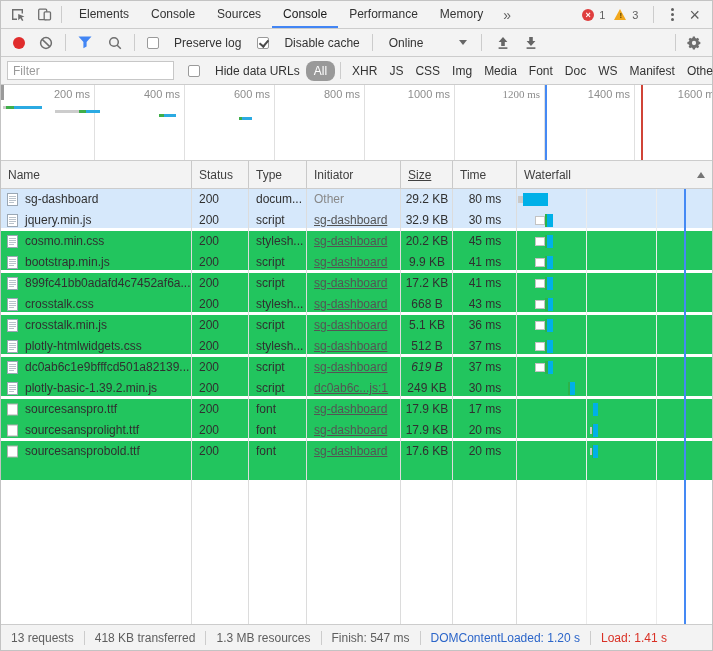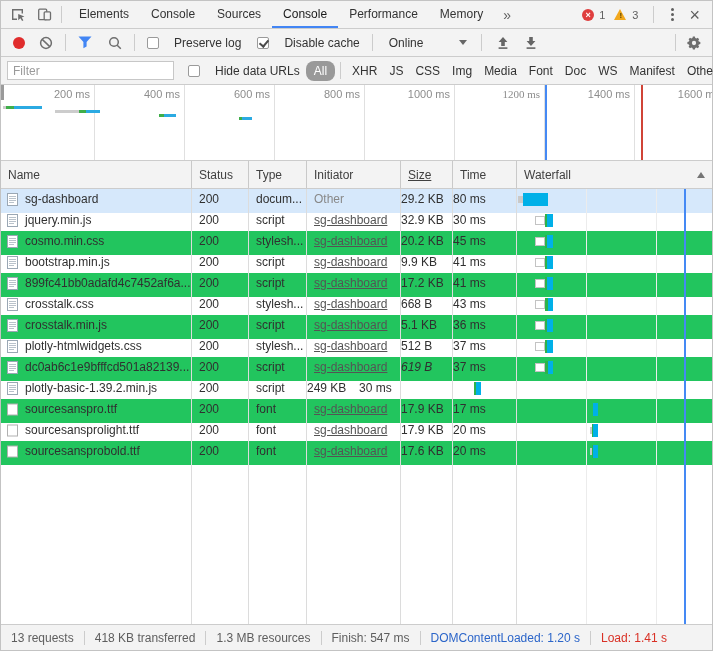--- a/index.html
+++ b/index.html
@@ -57,27 +57,27 @@
 
   
   .thead{height:28px;flex:0 0 28px;background:#f3f3f3;border-bottom:1px solid #ccc;display:flex;font-size:12px;color:#404040}
   .th{display:flex;align-items:center;padding-left:7px;border-right:1px solid #c9c9c9;white-space:nowrap;overflow:hidden;cursor:pointer}
   .th:last-child{border-right:none;position:relative}
   .sort-asc{position:absolute;right:9px;top:11px;width:0;height:0;border-left:4px solid transparent;border-right:4px solid transparent;border-bottom:6px solid #757575}
   .tbody{position:relative;flex:1;background:#fff;overflow:hidden}
   .colline{position:absolute;top:0;bottom:0;width:1px;background:#dcdcdc;z-index:3}
   .wf-grid{position:absolute;top:0;bottom:0;width:1px;background:#ececec;z-index:3}
   .wf-dcl{position:absolute;top:0;bottom:0;width:2px;background:#4589f4;z-index:3}
-  .row{position:absolute;left:0;right:0;height:24px;display:flex;font-size:12px;z-index:1;cursor:pointer}
+  .row{position:absolute;left:0;right:0;height:39px;display:flex;font-size:12px;z-index:1;cursor:pointer}
   .row.odd{background:#22c55e}
   .row.selected{background:#d6e8fb}
   .cell{height:21px;line-height:21px;white-space:nowrap;overflow:hidden;flex:0 0 auto}
   .c-name{display:flex;align-items:center;gap:7px;padding-left:6px}
   .c-pad{padding-left:7px}
-  .c-right{text-align:left;}
+  .c-right{text-align:center;}
   .init-other{color:#888}
   .init-link{color:#545454;text-decoration:underline;cursor:pointer}
   .c-wf{position:relative}
   .wfbar{position:absolute;top:0;height:21px;display:flex;align-items:center}
   .seg{flex:0 0 auto}
   .seg-box{height:9px;background:#fff;border:1px solid #c3c3c3}
   .seg-stalled{height:7px;background:#c9c9c9}
   .seg-green{height:13px;background:#2db34a}
   .seg-blue{height:13px;background:#00b0e8}
 
@@ -527,20 +527,21 @@
               <line x1="2" y1="3.5" x2="9" y2="3.5" stroke="#b9c2cb"></line>
               <line x1="2" y1="5.5" x2="9" y2="5.5" stroke="#b9c2cb"></line>
               <line x1="2" y1="7.5" x2="9" y2="7.5" stroke="#b9c2cb"></line>
               <line x1="2" y1="9.5" x2="7" y2="9.5" stroke="#b9c2cb"></line>
             </svg>
           </span>
           <span>plotly-basic-1.39.2.min.js</span>
         </div>
         <div class="cell c-pad" style="width: 57px; flex: 0 0 57px;">200</div>
         <div class="cell c-pad" style="width: 58px; flex: 0 0 58px;">script</div>
+        <div class="cell c-pad" style="width: 94px; flex: 0 0 94px;"><span class="init-link">dc0ab6c...js:1</span></div>
         <div class="cell c-right" style="width: 52px; flex: 0 0 52px;">249 KB</div>
         <div class="cell c-right" style="width: 64px; flex: 0 0 64px;">30 ms</div>
         <div class="cell c-wf" style="width: 197px; flex: 0 0 197px;">
           <div class="wfbar" style="left: 51px;">
             <span class="seg seg-green" style="width: 2px;"></span>
             <span class="seg seg-blue" style="width: 5px;"></span>
           </div>
         </div>
       </div>
       <div class="row odd" style="top: 210px;">

